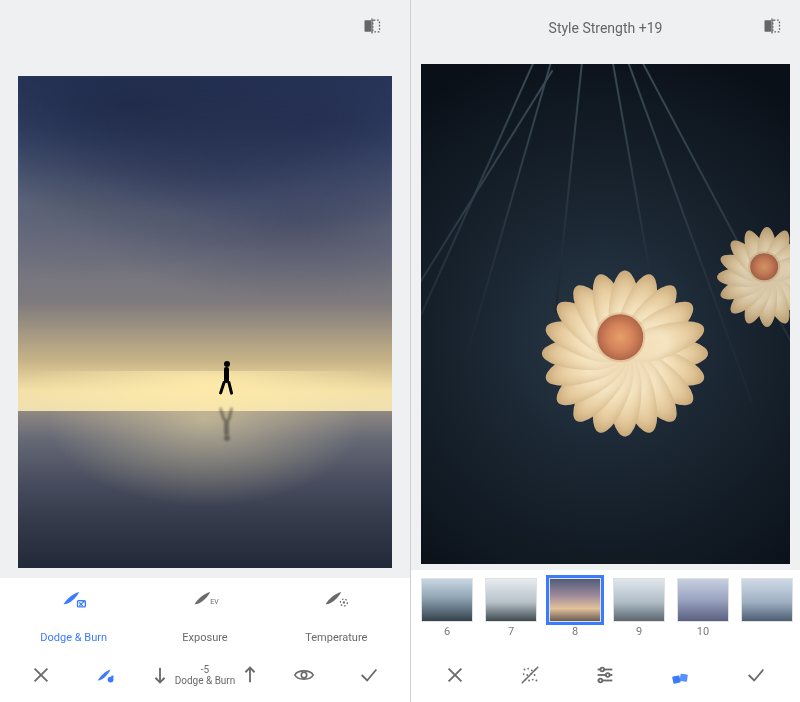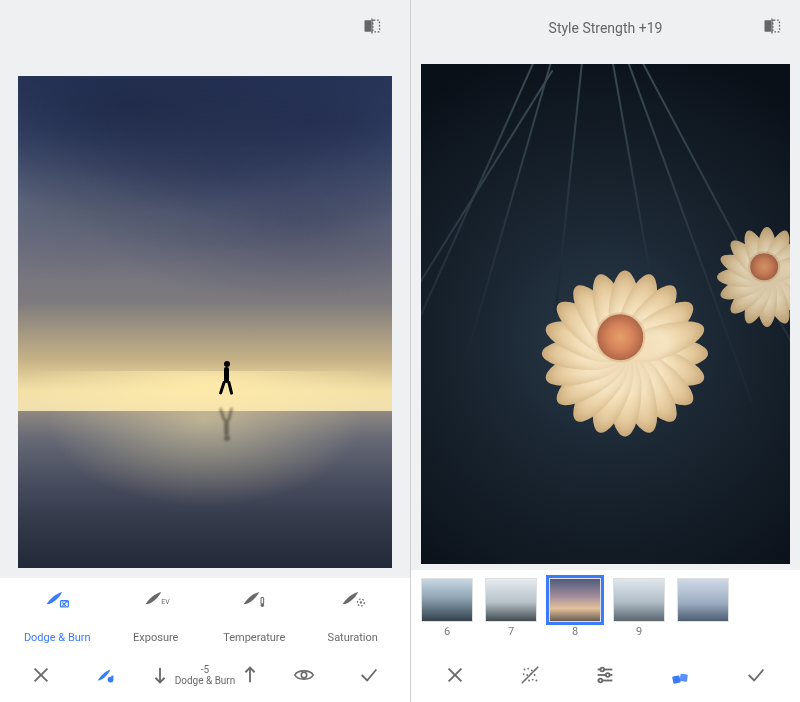--- a/index.html
+++ b/index.html
@@ -159,32 +159,24 @@
       <div class="tool">
         <svg viewBox="0 0 32 24" fill="currentColor">
           <path d="M4 18 C8 12 14 6 22 4 C22 4 20 8 16 12 C12 16 8 18 4 18 Z"></path>
           <text x="22" y="18" font-size="8" fill="currentColor">EV</text>
         </svg>
         <span>Exposure</span>
       </div>
       <div class="tool">
         <svg viewBox="0 0 32 24" fill="currentColor">
           <path d="M4 18 C8 12 14 6 22 4 C22 4 20 8 16 12 C12 16 8 18 4 18 Z"></path>
-          <rect x="24" y="10" width="3" height="8" rx="1.5" fill="none" stroke="currentColor" stroke-width="1.2"></rect>
-          <circle cx="25.5" cy="19" r="2"></circle>
-        </svg>
-        <span>Temperature</span>
-      </div>
-      <div class="tool">
-        <svg viewBox="0 0 32 24" fill="currentColor">
-          <path d="M4 18 C8 12 14 6 22 4 C22 4 20 8 16 12 C12 16 8 18 4 18 Z"></path>
           <circle cx="25" cy="16" r="4" fill="none" stroke="currentColor" stroke-width="1.3" stroke-dasharray="2 2"></circle>
           <circle cx="25" cy="16" r="1.3"></circle>
         </svg>
-        <span>Saturation</span>
+        <span>Temperature</span>
       </div>
     </div>
     <div class="adj-row">
       <div class="adj">
         <svg viewBox="0 0 24 24" stroke="#6a6a6a" stroke-width="2" fill="none">
             <path d="M5 5 L19 19 M19 5 L5 19"></path>
           </svg>
       </div>
       <div class="adj" style="color:#3b7cff">
         <svg viewBox="0 0 24 24" fill="currentColor">
@@ -301,20 +293,24 @@
         </div>
       <div class="swatch-wrap">
           <div class="swatch sw3 sel"></div>
           <span>8</span>
         </div>
       <div class="swatch-wrap">
           <div class="swatch sw4"></div>
           <span>9</span>
         </div>
       <div class="swatch-wrap">
+          <div class="swatch sw5"></div>
+          <span>10</span>
+        </div>
+      <div class="swatch-wrap">
           <div class="swatch sw6"></div>
           <span>&nbsp;</span>
         </div>
     </div>
     <div class="bottom-row">
       <div class="btn">
         <svg viewBox="0 0 24 24" stroke="#6a6a6a" stroke-width="2" fill="none">
             <path d="M5 5 L19 19 M19 5 L5 19"></path>
           </svg>
       </div>

